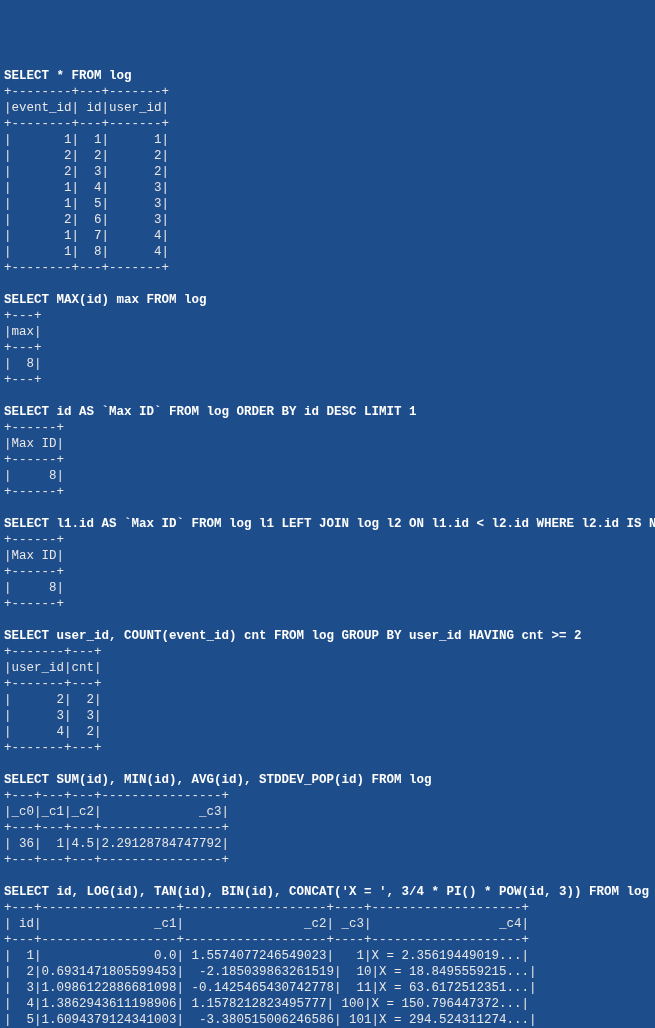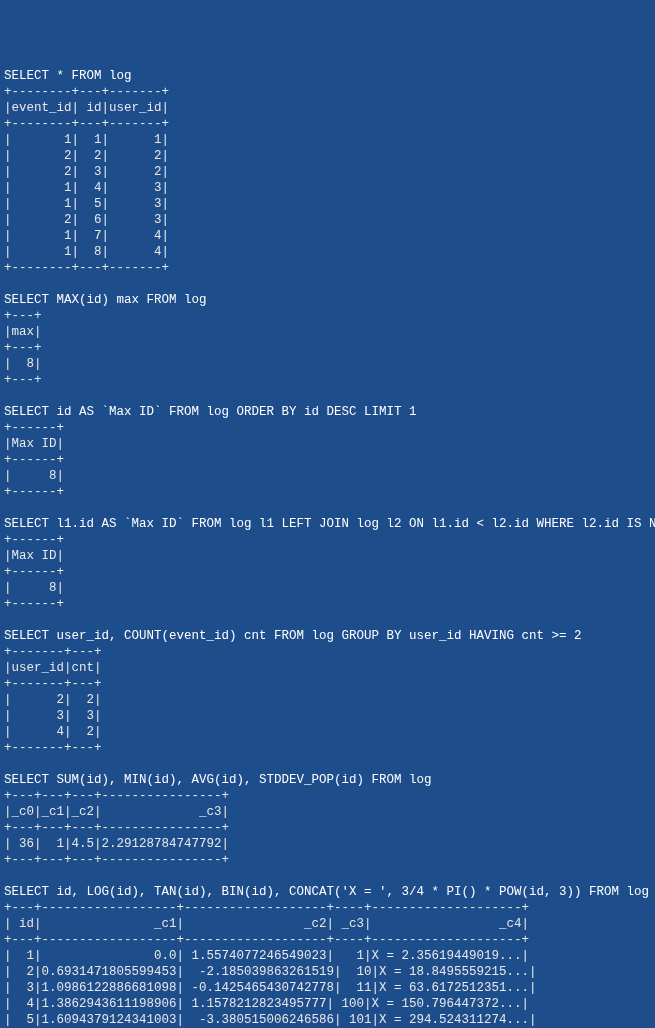--- a/index.html
+++ b/index.html
@@ -8,21 +8,21 @@
     background-color: #1e4d8b;
     color: #ffffff;
     font-family: 'Consolas', 'Monaco', 'Courier New', monospace;
     font-size: 12.5px;
     line-height: 1.28;
     white-space: pre;
     width: 655px;
     box-sizing: border-box;
   }
   .query {
-    font-weight: normal;
+    font-weight: bold;
   }
   .output {
     color: #e8e8e8;
   }
   div {
     margin: 0;
     padding: 0;
   }
 </style>
 </head>

